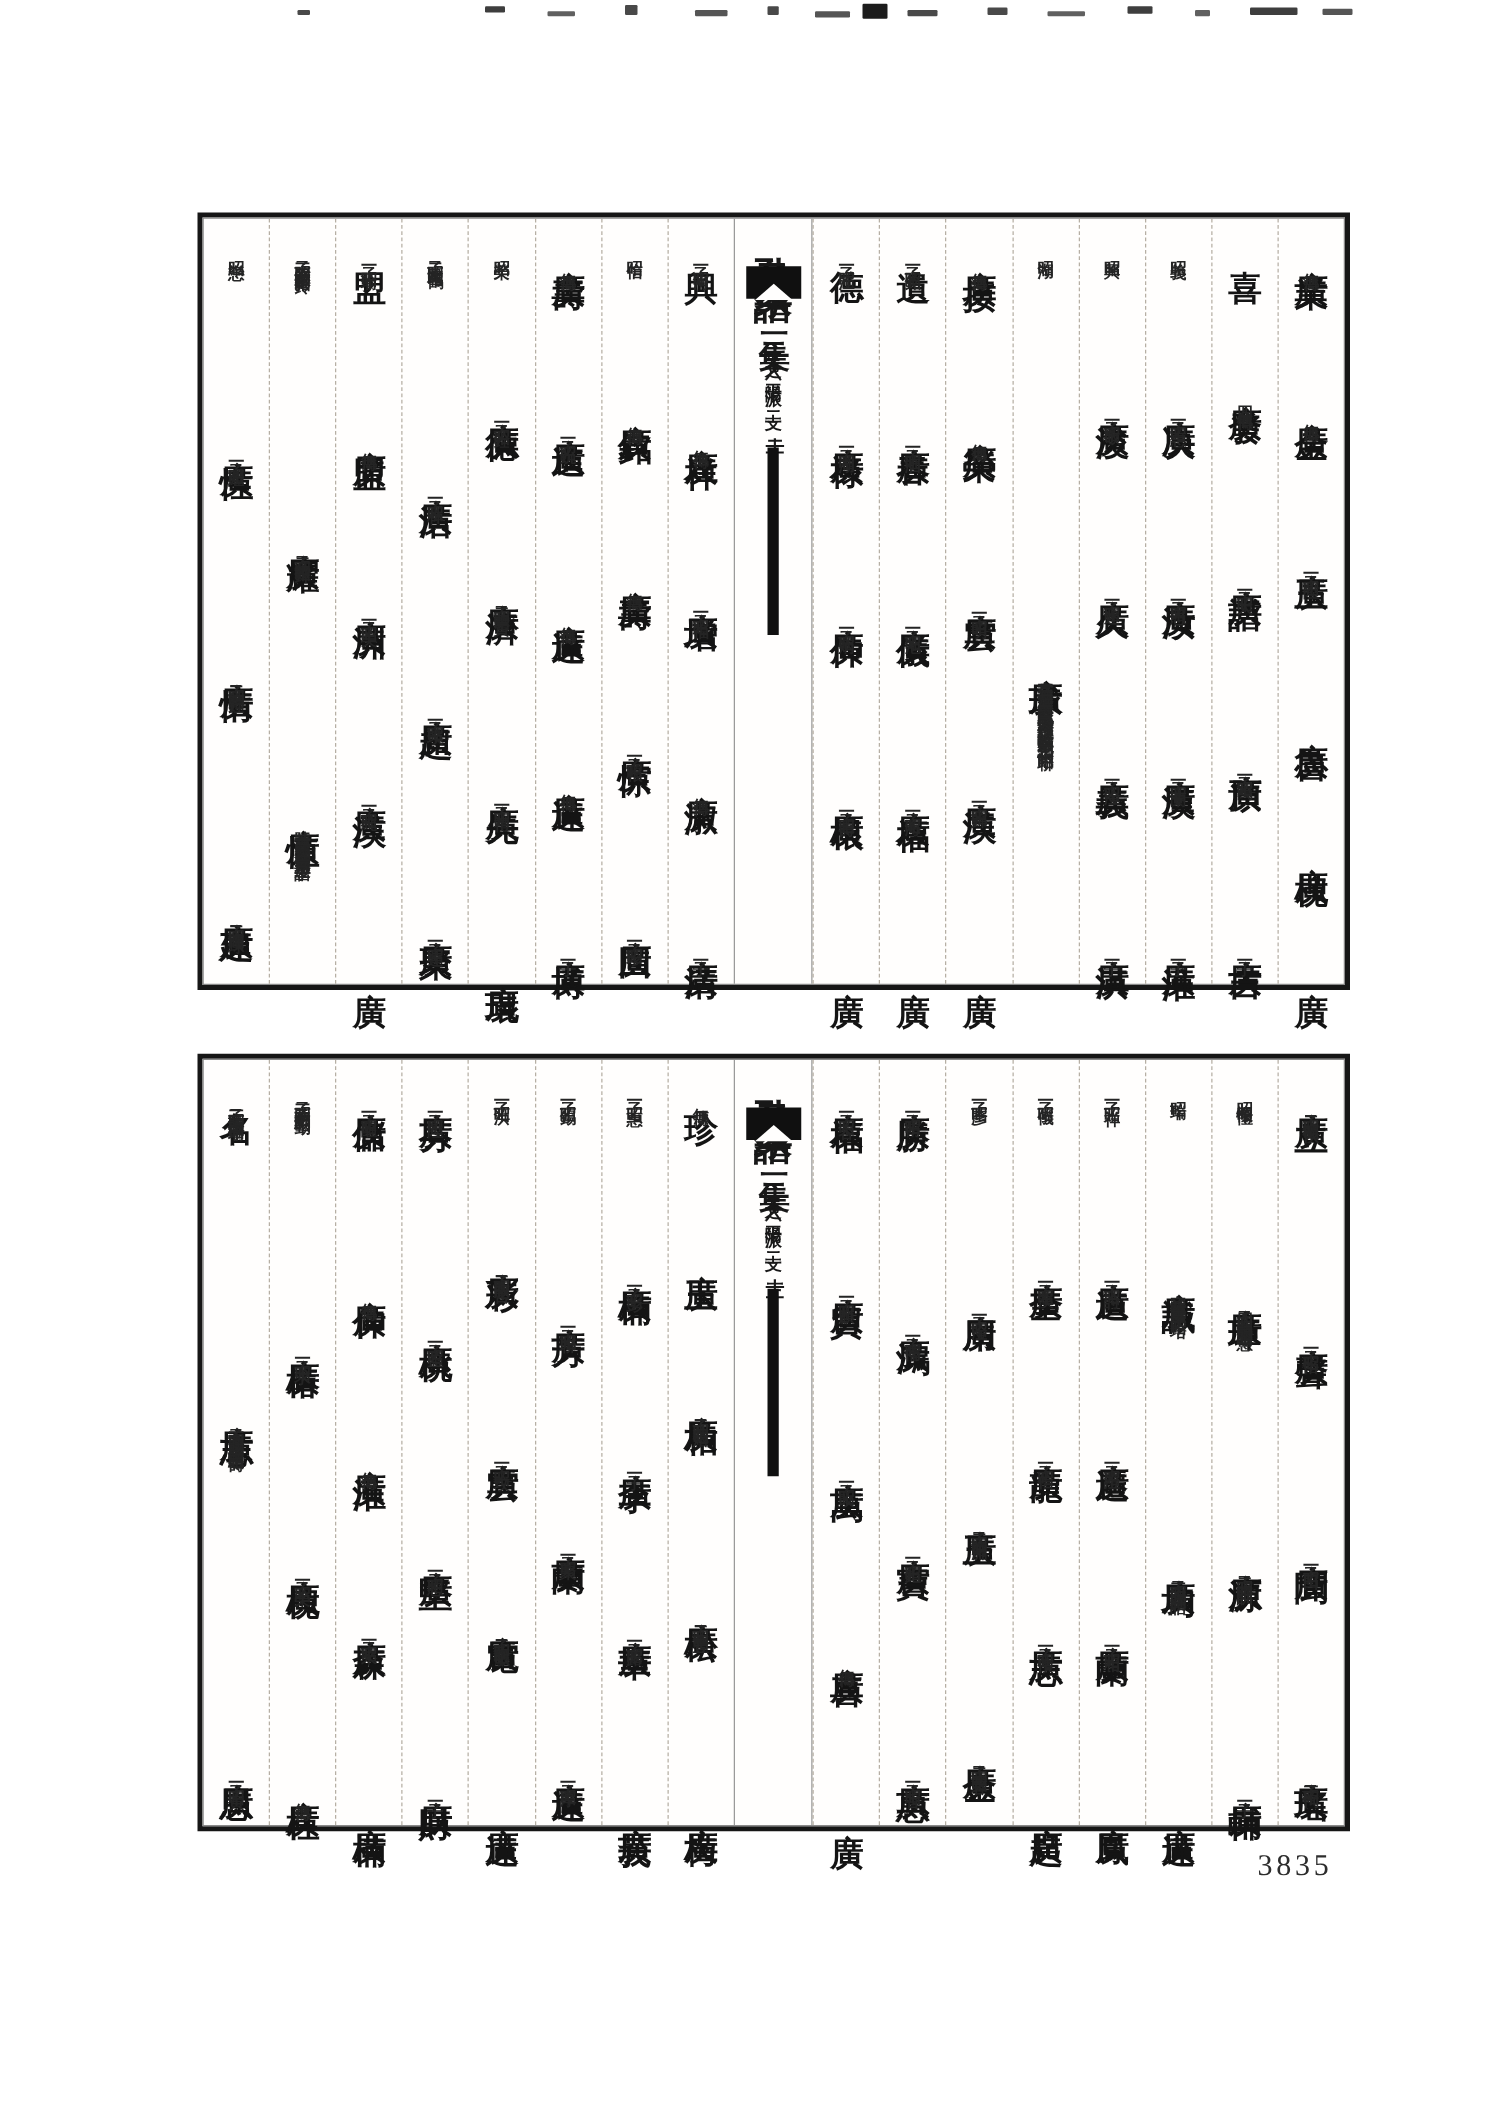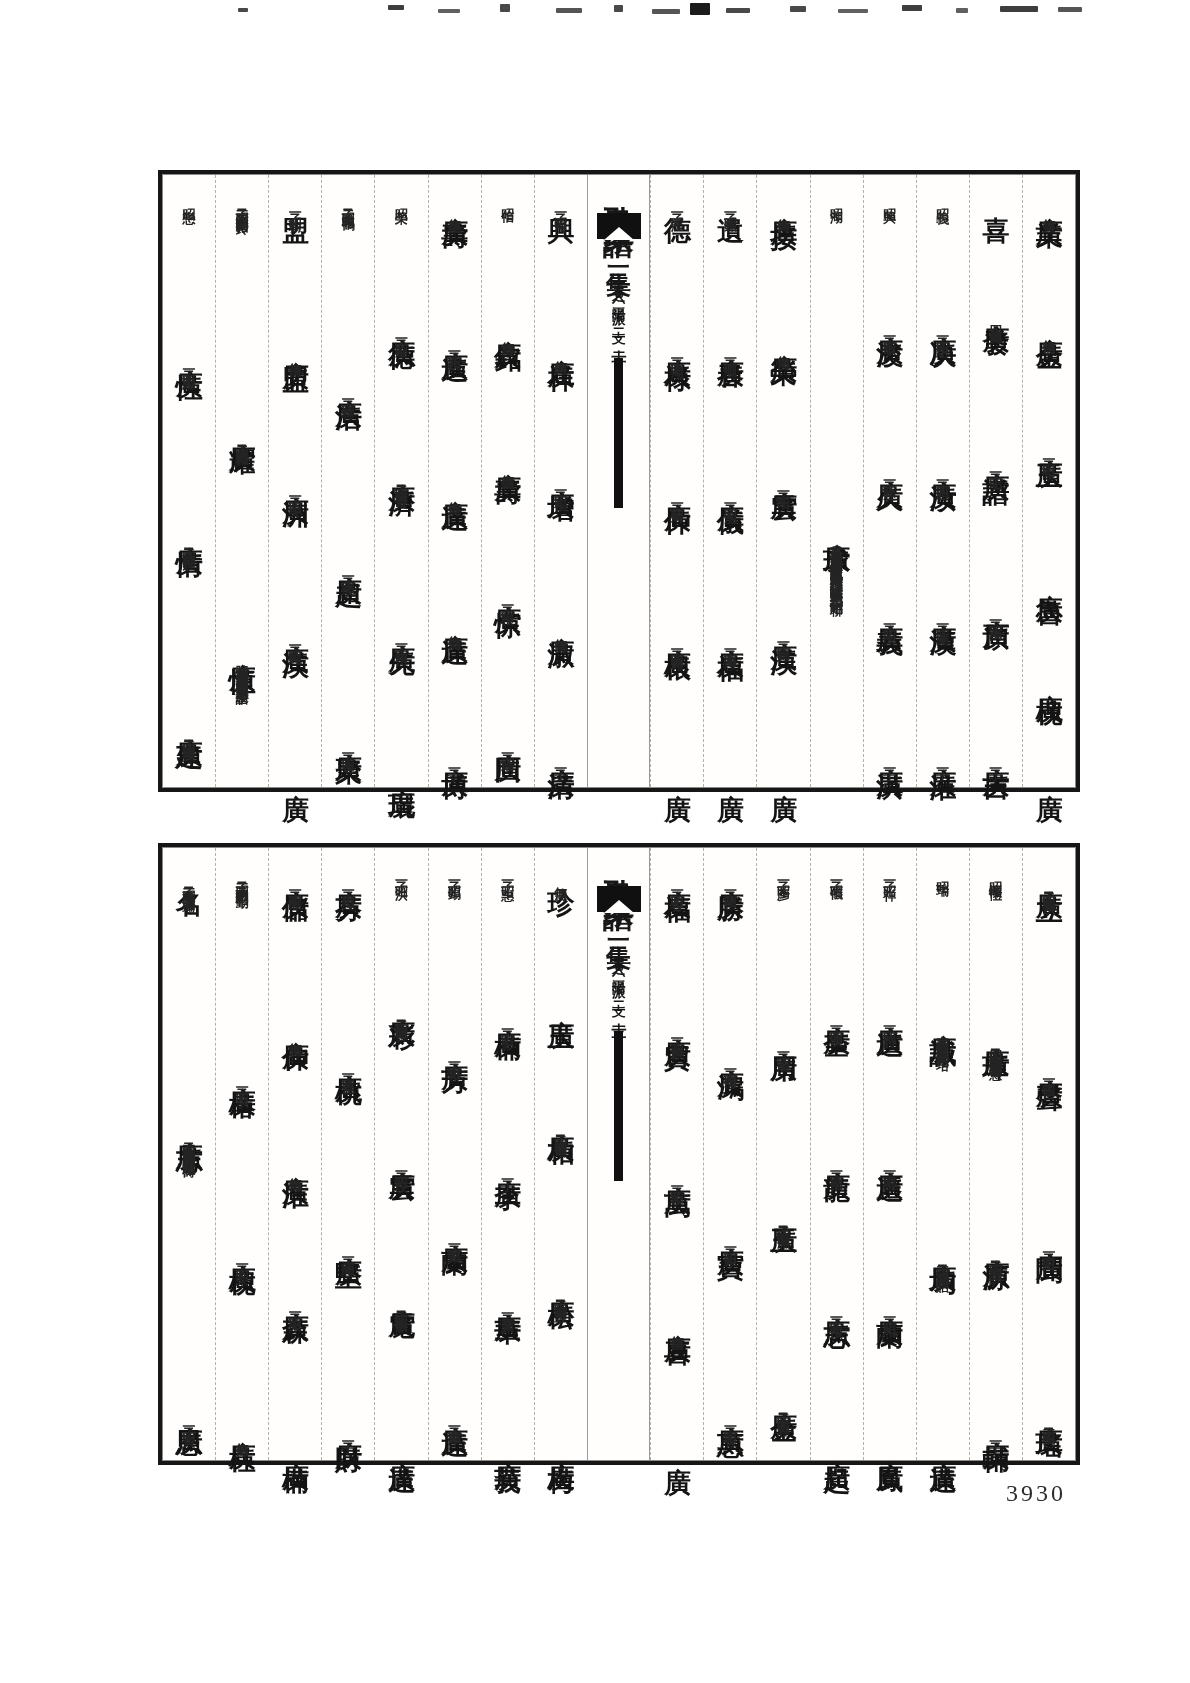--- a/index.html
+++ b/index.html
@@ -680,14 +680,14 @@
             <div class="pnote" style="height: 93px;">子五昭運昭煒昭吉昭忠昭壽</div>
           </div>
           <div class="entry">
             <div class="pname">廣恩</div>
             <div class="pnote" style="height: 33px;">子一昭寅</div>
           </div>
         </div>
       </div>
   </div>
 
-  <div class="pagenum">3930</div>
+  <div class="pagenum">3835</div>
 </div>
 
 </body></html>

